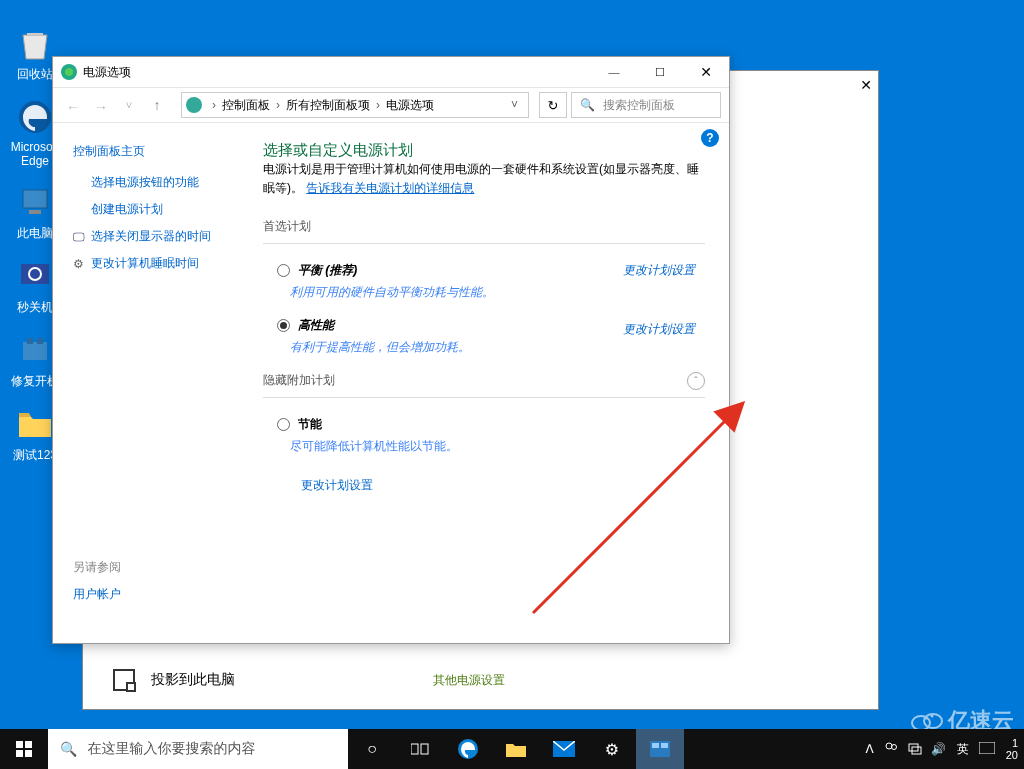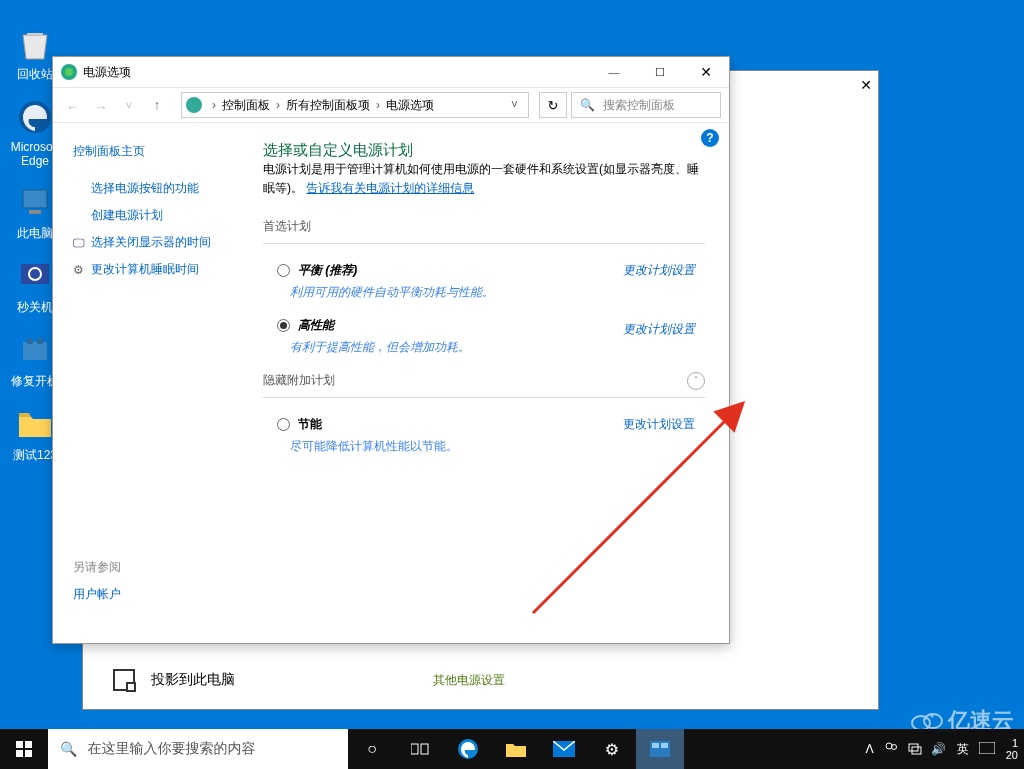--- a/index.html
+++ b/index.html
@@ -28,21 +28,21 @@
   .addressbar .addricon { width:16px;height:16px;background:#3a9;border-radius:50%;margin-right:6px;}
   .crumb { padding: 0 2px;}
   .crumb-sep { padding: 0 4px; color:#666;}
   .dropdown-v { margin-left:auto; padding:0 6px; color:#666;}
   .refresh-btn { width:28px;height:26px;border:1px solid #ccc;display:flex;align-items:center;justify-content:center; font-size:13px;}
   .searchbox { width:150px;height:26px;border:1px solid #ccc;display:flex;align-items:center;padding:0 8px;font-size:12px;color:#888;}
   .searchbox .sicon { margin-right:8px;}
   
   .winbody { flex:1; display:flex; position:relative;}
   .sidebar { width: 210px; padding: 20px 20px; font-size:12px;}
-  .sidebar .sidehome { color:#0066cc; margin-bottom:20px; display:block;}
+  .sidebar .sidehome { color:#0066cc; margin-bottom:14px; display:block;}
   .sidebar .sideitem { color:#0066cc; margin-bottom:10px; display:flex; align-items:center;}
   .sidebar .sideitem .sicon { width:18px;display:inline-block;}
   .seealso-title { color:#888; font-size:12px; margin-top: auto;}
   .sidebar { display:flex; flex-direction:column;}
   .seealso-section { margin-top:auto; padding-bottom:20px;}
   .seealso-link { color:#0066cc; display:block; margin-top:10px;}
   
   .maincontent { flex:1; padding: 18px 24px 18px 0; font-size:12px; position:relative;}
   .helpicon { position:absolute; right:10px; top:6px; width:18px;height:18px; background:#0078d7; color:#fff; border-radius:50%; display:flex;align-items:center;justify-content:center; font-size:12px; font-weight:bold;}
   .main-h1 { color:#0a6f3f; font-size:15px; font-weight:normal; }
@@ -250,21 +250,21 @@
       </div>
 
       <div class="section-row" style="margin-top:0;">
         <div class="section-left">
           <div class="section-label">隐藏附加计划</div>
         </div>
         <div class="expand-btn">ˆ</div>
       </div>
       <hr class="section-hr">
 
-      <div style="display:flex;">
+      <div style="display:flex;flex-direction:column;">
         <div style="flex:1;">
           <div class="plan">
             <div class="plan-top">
               <div class="radio"></div>
               <span class="plan-name">节能</span>
             </div>
             <div class="plan-desc">尽可能降低计算机性能以节能。</div>
           </div>
         </div>
         <div style="width:120px;text-align:right;padding-right:10px;">

